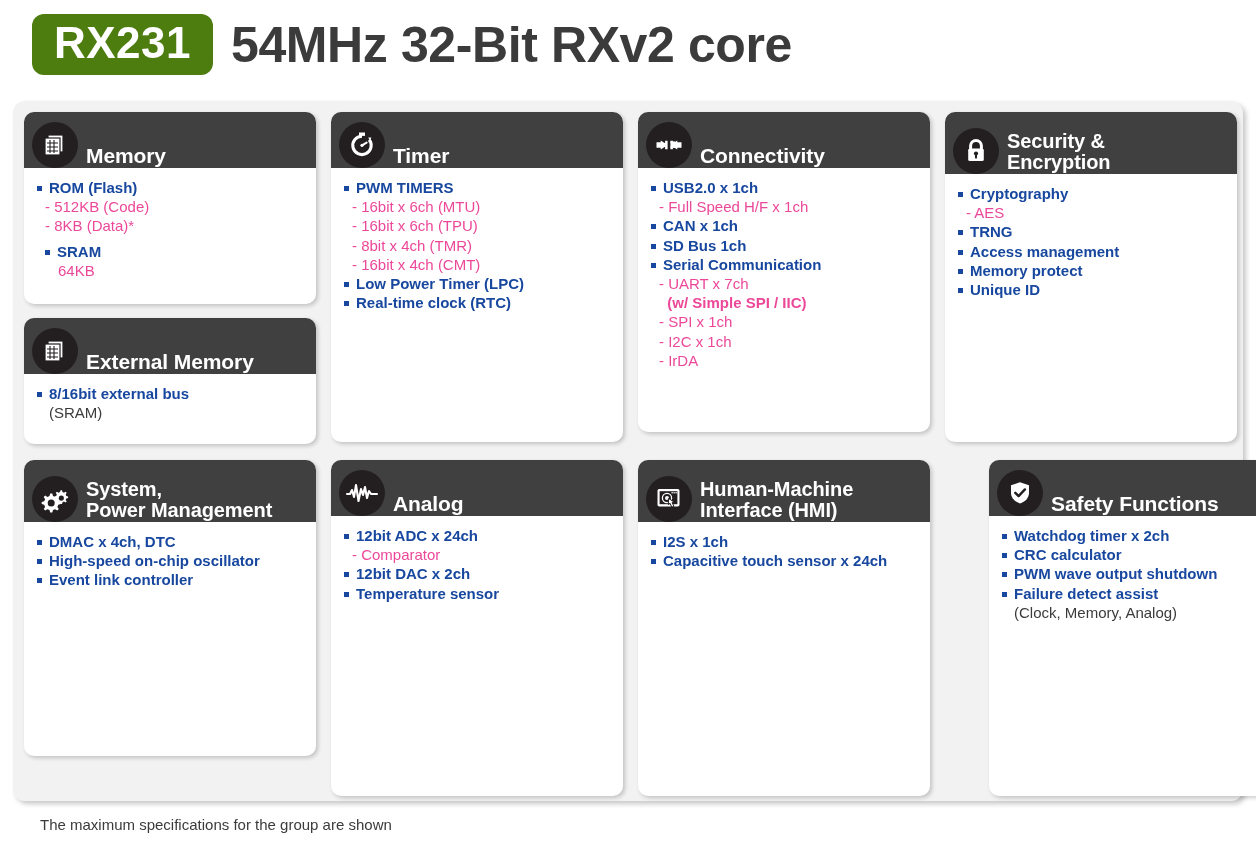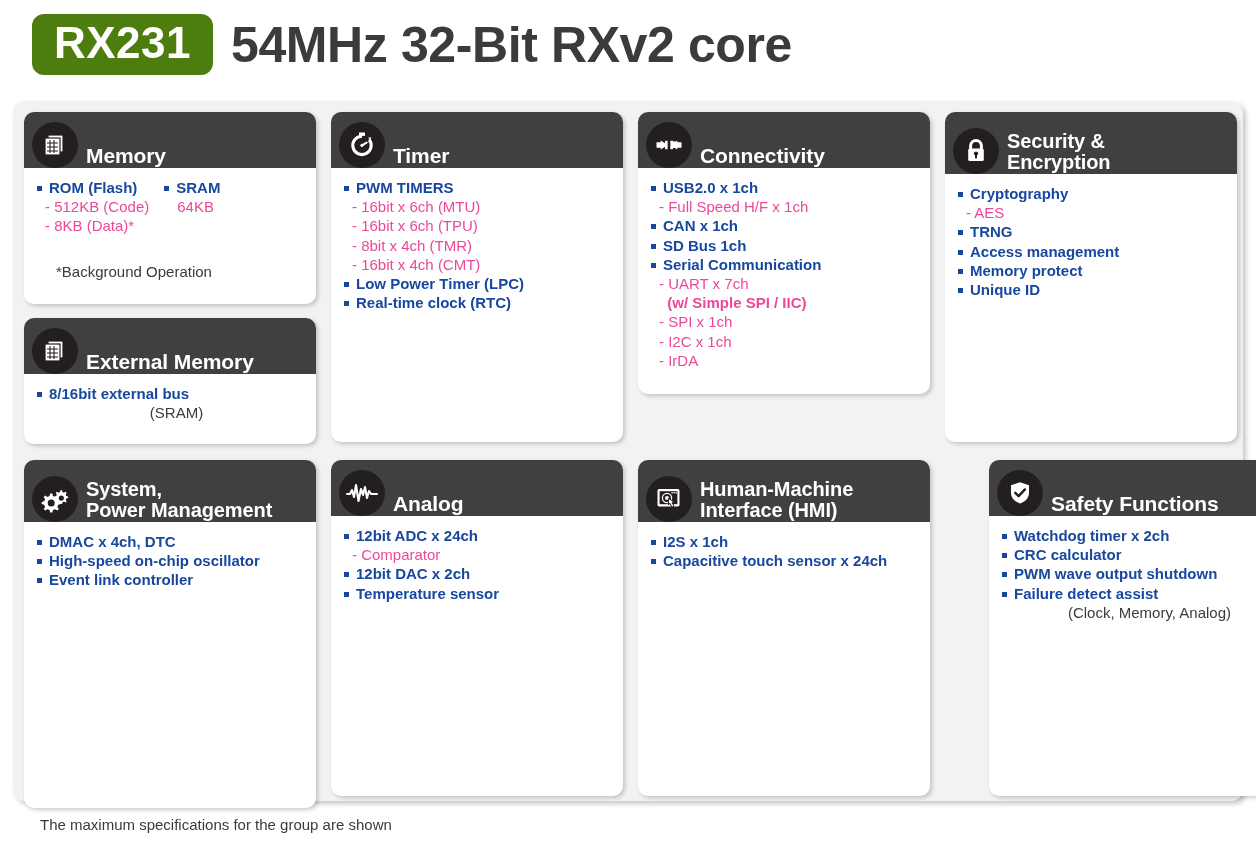--- a/index.html
+++ b/index.html
@@ -97,25 +97,25 @@
 
   ul.speclist { list-style: none; margin: 0; padding: 0; }
   li.spec { position: relative; padding-left: 13px; color:#17479E; font-weight: bold; margin-bottom: 0px; }
   li.spec::before {
     content: "";
     position: absolute; left: 1px; top: 8px;
     width: 5px; height: 5px; background: #17479E;
   }
   .sub { color: #ec4899; font-weight: normal; padding-left: 9px; }
   .sub.nodash { padding-left: 14px; }
-  .plain { color:#3b3b3b; font-weight: normal; padding-left: 13px; text-align: center; }
+  .plain { color:#3b3b3b; font-weight: normal; padding-left: 13px; }
   .note { color:#3b3b3b; font-weight: normal; padding-left: 20px; margin-top: 26px; }
 
   
-  .memcols { display: flex; gap: 6px; }
+  .memcols { display: flex; gap: 6px; flex-direction: column; }
   .memcols > div { flex: 0 0 auto; }
   .memcol-b { margin-left: 8px; }
 
   
   .footer {
     position: absolute;
     left: 40px; top: 816px;
     color: #3b3b3b;
     font-size: 15px;
   }
@@ -215,21 +215,21 @@
           <li class="sub">- 16bit x 6ch (MTU)</li>
           <li class="sub">- 16bit x 6ch (TPU)</li>
           <li class="sub">- 8bit x 4ch (TMR)</li>
           <li class="sub">- 16bit x 4ch (CMT)</li>
           <li class="spec">Low Power Timer (LPC)</li>
           <li class="spec">Real-time clock (RTC)</li>
         </ul>
       </div>
     </div>
 
-    <div class="card" style="left:614px; top:0px; width:292px; height:282px;border-radius:10px;">
+    <div class="card" style="left:614px; top:0px; width:292px; height:320px;border-radius:10px;">
       <div class="card-head">
         <div class="icon-badge">
           <svg width="32" height="26" viewBox="0 0 32 26">
             <path d="M3.5 10.2 h4.2 v-1.6 l4.4 2.6 v-2.4 h3.2 v8.4 h-3.2 v-2.4 l-4.4 2.6 v-1.6 h-4.2 z" fill="#fff"></path>
             <path d="M28.5 10.2 h-4.2 v-1.6 l-4.4 2.6 v-2.4 h-3.2 v8.4 h3.2 v-2.4 l4.4 2.6 v-1.6 h4.2 z" fill="#fff"></path>
             <rect x="14.6" y="7.2" width="2.8" height="11" fill="#231f20"></rect>
             <rect x="17.6" y="9.4" width="4.4" height="1.9" fill="#fff"></rect>
             <rect x="17.6" y="14.0" width="4.4" height="1.9" fill="#fff"></rect>
           </svg>
         </div>
@@ -269,21 +269,21 @@
           <li class="spec">Cryptography</li>
           <li class="sub">- AES</li>
           <li class="spec">TRNG</li>
           <li class="spec">Access management</li>
           <li class="spec">Memory protect</li>
           <li class="spec">Unique ID</li>
         </ul>
       </div>
     </div>
 
-    <div class="card" style="left:0px; top:348px; width:292px; height:348px;">
+    <div class="card" style="left:0px; top:348px; width:292px; height:296px;">
       <div class="card-head tall">
         <div class="icon-badge">
           <svg width="32" height="28" viewBox="0 0 32 28">
             <g fill="#fff">
               <path d="M21.5 5.2 l1.5 .1 .5 1.8 1.5 .6 1.6-1 1.1 1.1 -1 1.6 .6 1.5 1.8 .5 0 1.5 -1.8 .5 -.6 1.5 1 1.6 -1.1 1.1 -1.6-1 -1.5 .6 -.5 1.8 -1.5 0 -.5-1.8 -1.5-.6 -1.6 1 -1.1-1.1 1-1.6 -.6-1.5 -1.8-.5 0-1.5 1.8-.5 .6-1.5 -1-1.6 1.1-1.1 1.6 1 1.5-.6z"></path>
             </g>
             <circle cx="22.3" cy="13.1" r="2.6" fill="#231f20"></circle>
             <g fill="#fff">
               <path d="M11.2 8.4 l2.1 .1 .7 2.5 2.1 .9 2.2-1.4 1.5 1.5 -1.4 2.2 .9 2.1 2.5 .7 0 2.1 -2.5 .7 -.9 2.1 1.4 2.2 -1.5 1.5 -2.2-1.4 -2.1 .9 -.7 2.5 -2.1 0 -.7-2.5 -2.1-.9 -2.2 1.4 -1.5-1.5 1.4-2.2 -.9-2.1 -2.5-.7 0-2.1 2.5-.7 .9-2.1 -1.4-2.2 1.5-1.5 2.2 1.4 2.1-.9z"></path>
             </g>

